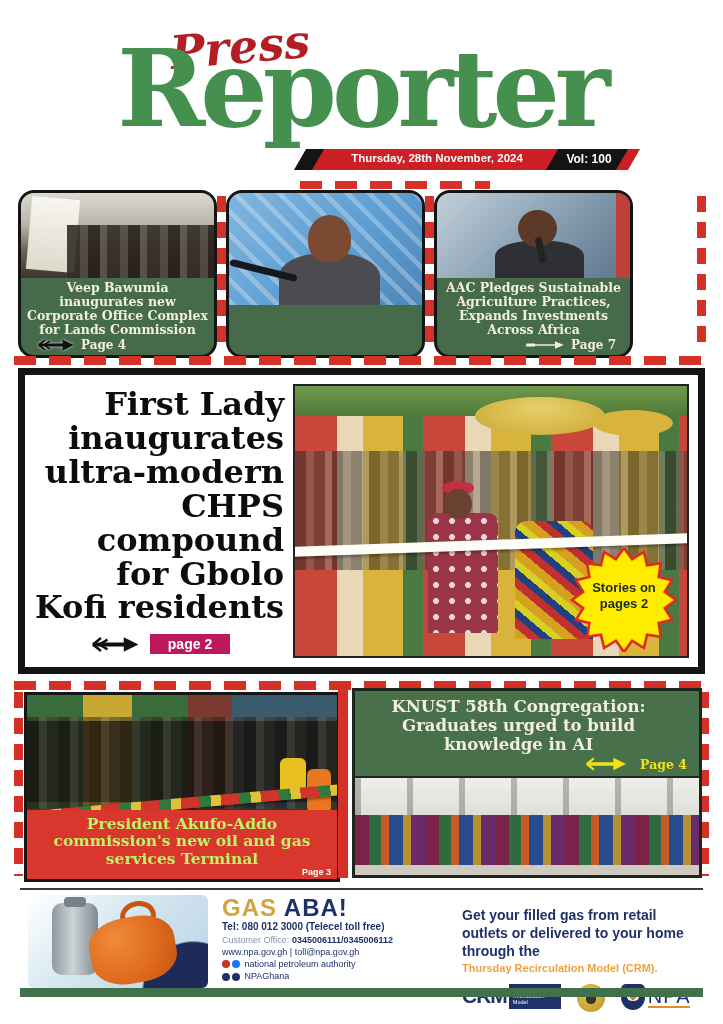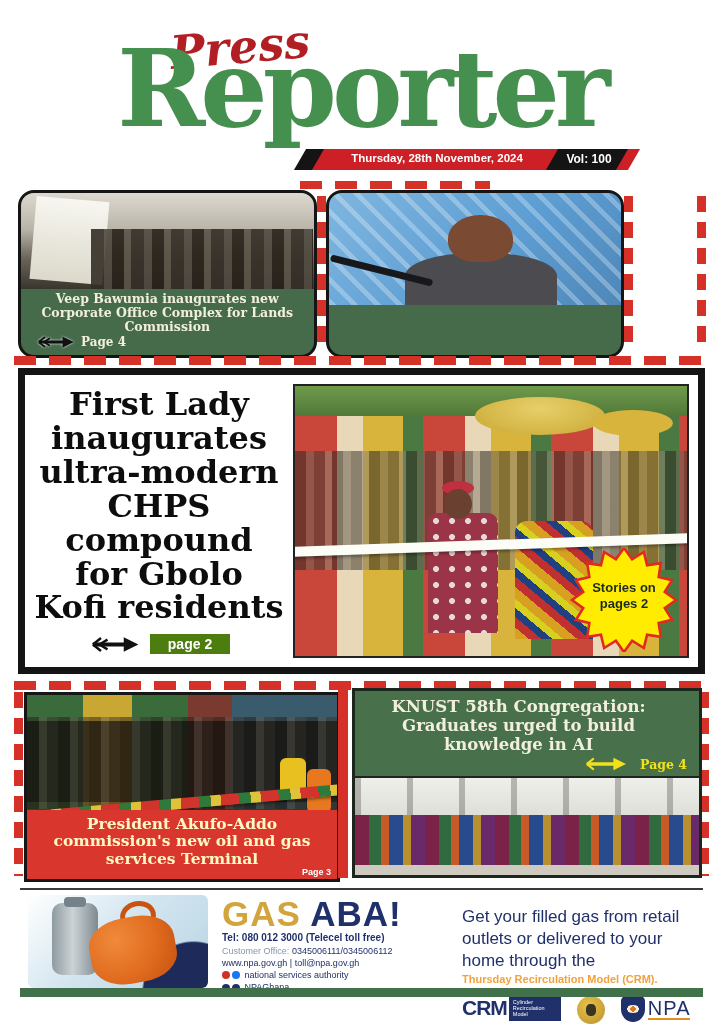--- a/index.html
+++ b/index.html
@@ -64,23 +64,23 @@
   
   .dash-h{position:absolute;height:9px;
           background:repeating-linear-gradient(90deg,#d63129 0 22px,transparent 22px 35px);}
   .dash-v{position:absolute;width:9px;
           background:repeating-linear-gradient(180deg,#d63129 0 16px,transparent 16px 26px);}
   
   .lead-box{position:absolute;left:18px;top:368px;width:687px;height:306px;box-sizing:border-box;
             border:7px solid #141414;background:#fff;display:flex;padding:9px;}
   .lead-left{width:250px;display:flex;flex-direction:column;}
   .lead-headline{font-family:"DejaVu Serif",serif;font-weight:bold;font-size:32px;line-height:1.06;
-                 text-align:center;color:#0d0d0d;margin-top:4px;}
+                 text-align:right;color:#0d0d0d;margin-top:4px;}
   .lead-pagerow{margin-top:auto;display:flex;align-items:center;justify-content:center;gap:10px;padding-bottom:4px;}
-  .lead-badge{background:#4d7c0f;color:#fff;font-weight:bold;font-size:14px;padding:2px 18px;}
+  .lead-badge{background:#be185d;color:#fff;font-weight:bold;font-size:14px;padding:2px 18px;}
   .lead-photo{flex:1;margin-left:9px;border:2px solid #222;position:relative;overflow:hidden;
       background:
         linear-gradient(180deg,#6f9a4a 0%,#51793a 11%,rgba(0,0,0,0) 11%),
         repeating-linear-gradient(90deg,#c8473a 0 42px,#e8d8b8 42px 68px,#d8b43c 68px 108px,#4a7a42 108px 128px),
         linear-gradient(180deg,rgba(0,0,0,0) 0 24%,#a89884 24% 60%,#c2b8a6 60% 100%);}
   .lead-photo .crowdtex{position:absolute;left:0;top:24%;width:100%;height:44%;opacity:.55;
         background:repeating-linear-gradient(90deg,#2e2822 0 11px,#6b6154 11px 19px,#413a31 19px 30px,#8d8374 30px 37px);}
   .lead-photo .umbrella{position:absolute;left:46%;top:4%;width:130px;height:38px;border-radius:50%;
         background:radial-gradient(ellipse at 50% 30%,#e8cf6a,#c8a832);}
   .lead-photo .umbrella2{position:absolute;left:76%;top:9%;width:80px;height:26px;border-radius:50%;
@@ -105,21 +105,21 @@
              linear-gradient(180deg,rgba(0,0,0,0) 0 14%,#4a443c 14% 58%,#b0a896 58% 100%);background-blend-mode:multiply;}
   .oil-box .crowdtex{position:absolute;left:0;top:12%;width:100%;height:50%;opacity:.5;
         background:repeating-linear-gradient(90deg,#241f1a 0 12px,#5d554a 12px 20px,#38322a 20px 31px);}
   .oil-box .vest1{position:absolute;right:10%;top:34%;width:26px;height:40px;background:#e8c020;border-radius:6px;}
   .oil-box .vest2{position:absolute;right:2%;top:40%;width:24px;height:44px;background:#e87820;border-radius:6px;}
   .oil-box .ribbon{position:absolute;left:-2%;top:56%;width:104%;height:11px;transform:rotate(-5deg);
         background:repeating-linear-gradient(90deg,#d0342c 0 18px,#2f7a3a 18px 30px,#e0c23a 30px 40px);
         box-shadow:0 2px 3px rgba(0,0,0,.4);}
   .oil-cap{position:absolute;left:0;bottom:0;width:100%;box-sizing:border-box;background:#d9372e;
            padding:5px 8px 12px 8px;}
-  .oil-cap .txt{color:#fef9c3;font-family:"DejaVu Serif",serif;font-weight:bold;font-size:15.5px;
+  .oil-cap .txt{color:#bef264;font-family:"DejaVu Serif",serif;font-weight:bold;font-size:15.5px;
                 line-height:1.12;text-align:center;}
   .oil-cap .pg{position:absolute;right:6px;bottom:2px;color:#fff;font-weight:bold;font-size:9px;}
   .mid-red{position:absolute;left:338px;top:688px;width:10px;height:190px;background:#d63129;}
   .knust-box{position:absolute;left:352px;top:688px;width:350px;height:190px;border:3px solid #1c261c;
              background:#47704b;box-sizing:border-box;display:flex;flex-direction:column;}
   .knust-head{color:#f3efdd;font-family:"DejaVu Serif",serif;font-weight:bold;font-size:16.5px;
               line-height:1.15;text-align:center;padding:7px 27px 0 10px;}
   .knust-pagerow{display:flex;align-items:center;justify-content:flex-end;gap:12px;padding:2px 12px 4px 0;}
   .knust-page{color:#f2e018;font-family:"DejaVu Serif",serif;font-weight:bold;font-size:12.5px;}
   .knust-photo{flex:1;position:relative;border-top:2px solid #1c261c;overflow:hidden;background:
@@ -136,33 +136,33 @@
                      linear-gradient(135deg,#ffffff 0%,#d4e6f0 45%,#b8d4e4 100%);}
   .cyl-grey{position:absolute;left:24px;top:8px;width:46px;height:72px;border-radius:10px;
             background:linear-gradient(90deg,#8e9aa0,#ccd3d6 45%,#7e8a90);}
   .cyl-grey::before{content:"";position:absolute;left:12px;top:-6px;width:22px;height:10px;border-radius:4px;background:#75828a;}
   .cyl-orange{position:absolute;left:62px;top:22px;width:86px;height:66px;border-radius:42%/38%;
             transform:rotate(-10deg);
             background:radial-gradient(circle at 32% 30%,#f08a3a,#e06b1f 55%,#c24f0e);}
   .cyl-ring{position:absolute;left:92px;top:6px;width:26px;height:20px;border:5px solid #c85410;
             border-radius:50%;transform:rotate(-10deg);background:transparent;}
   .ad-mid{position:absolute;left:202px;top:6px;width:232px;}
-  .gas-title{font-weight:bold;font-size:35px;letter-spacing:1px;line-height:1;white-space:nowrap;}
+  .gas-title{font-weight:bold;font-size:24px;letter-spacing:1px;line-height:1;white-space:nowrap;}
   .gas-title .gas{color:#d2a43b;}
   .gas-title .aba{color:#20306b;}
   .ad-line{font-size:9px;color:#20306b;line-height:1.35;}
   .ad-line.b{font-weight:bold;font-size:10px;}
   .ad-line .lbl{color:#8a93b0;}
-  .ad-line .num{font-weight:normal;}
+  .ad-line .num{font-weight:bold;}
   .dot{display:inline-block;width:8px;height:8px;border-radius:50%;vertical-align:middle;margin-right:2px;}
   .dot.red{background:#d03028;}
   .dot.blue{background:#1877f2;}
   .dot.navy{background:#20306b;}
   .ad-right{position:absolute;left:442px;top:16px;width:236px;}
-  .tagline{color:#20306b;font-weight:normal;font-size:17px;line-height:1.3;}
+  .tagline{color:#20306b;font-weight:bold;font-size:14px;line-height:1.3;}
   .tagline-accent{color:#f0a23c;font-weight:bold;font-size:11px;line-height:1.3;}
   .logos{display:flex;align-items:flex-start;gap:16px;margin-top:9px;}
   .crm-logo{display:flex;align-items:center;}
   .crm-abbr{color:#20306b;font-weight:bold;font-size:21px;letter-spacing:-1px;}
   .crm-box{background:#20306b;color:#fff;font-size:5.5px;line-height:1.15;padding:3px 4px;width:44px;margin-left:2px;}
   .coa{width:28px;height:28px;border-radius:50%;background:radial-gradient(circle at 40% 35%,#e8c24a,#b8922c);position:relative;}
   .coa::after{content:"";position:absolute;left:9px;top:8px;width:10px;height:12px;background:#3a3422;border-radius:40%;}
   .npa-logo{display:flex;align-items:center;gap:3px;}
   .npa-shield{width:24px;height:26px;background:#20306b;border-radius:5px 5px 50% 50%;position:relative;}
   .npa-shield::after{content:"";position:absolute;left:5px;top:9px;width:14px;height:8px;border-radius:50%;
@@ -206,20 +206,36 @@
   </div>
   <div class="sep-v"></div>
   <div class="card">
     <div class="card-photo photo-uesd">
       <div class="suit"></div>
       <div class="head"></div>
       <div class="mic"></div>
     </div>
   </div>
   <div class="sep-v"></div>
+  <div class="card">
+    <div class="card-photo photo-aac">
+      <div class="suit"></div>
+      <div class="head"></div>
+      <div class="mic"></div>
+    </div>
+    <div class="card-cap">AAC Pledges Sustainable Agriculture Practices, Expands Investments Across Africa</div>
+    <div class="card-pagerow right">
+      <svg class="arrow-cream" width="40" height="10" viewBox="0 0 64 12">
+          <line x1="2" y1="6" x2="50" y2="6" stroke="currentColor" stroke-width="2.5"></line>
+          <line x1="2" y1="6" x2="16" y2="6" stroke="currentColor" stroke-width="5"></line>
+          <polygon points="48,0 62,6 48,12" fill="currentColor"></polygon>
+        </svg>
+      <span>Page 7</span>
+    </div>
+  </div>
 </div>
 <div class="dash-v" style="left:697px;top:196px;height:156px;"></div>
 <div class="dash-h" style="left:14px;top:356px;width:695px;"></div>
 
 <div class="lead-box">
   <div class="lead-left">
     <div class="lead-headline">First Lady inaugurates ultra-modern CHPS compound for Gbolo Kofi residents</div>
     <div class="lead-pagerow">
       <svg class="arrow-black" width="52" height="17" viewBox="0 0 64 20">
           <line x1="6" y1="10" x2="46" y2="10" stroke="currentColor" stroke-width="5"></line>
@@ -289,21 +305,21 @@
       <span class="aba">ABA!</span>
     </div>
     <div class="ad-line b">Tel: 080 012 3000 (Telecel toll free)</div>
     <div class="ad-line">
       <span class="lbl">Customer Office:</span>
       <span class="num">0345006111/0345006112</span>
     </div>
     <div class="ad-line">www.npa.gov.gh | toll@npa.gov.gh</div>
     <div class="ad-line">
       <span class="dot red"></span><span class="dot blue"></span>
-      <span>national services authority</span>
+      <span>national petroleum authority</span>
     </div>
     <div class="ad-line">
       <span class="dot navy"></span><span class="dot navy"></span>
       <span>NPAGhana</span>
     </div>
   </div>
   <div class="ad-right">
     <div class="tagline">Get your filled gas from retail outlets or delivered to your home through the</div>
     <div class="tagline-accent">Thursday Recirculation Model (CRM).</div>
     <div class="logos">

